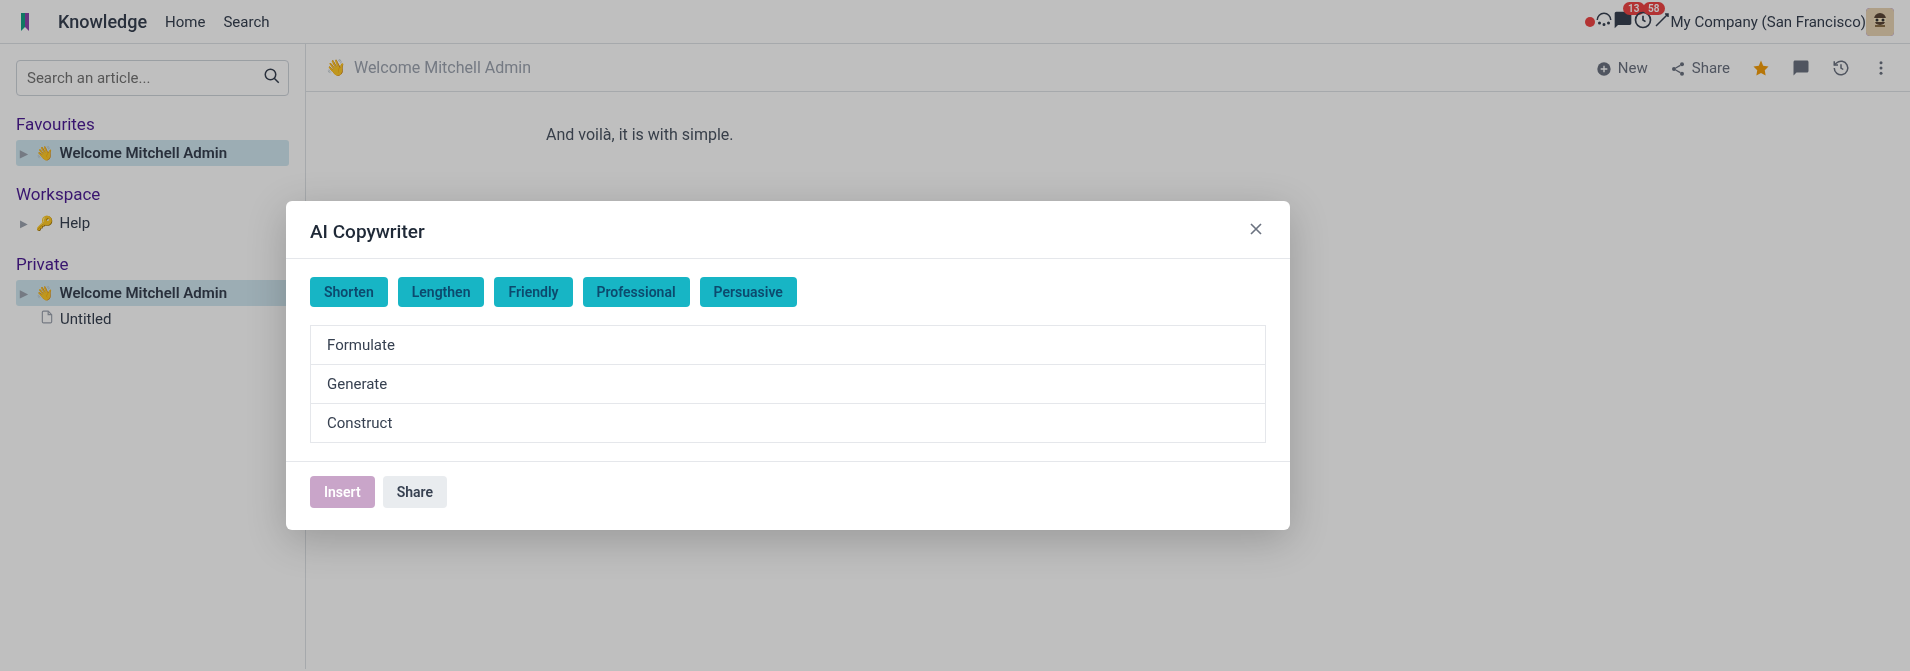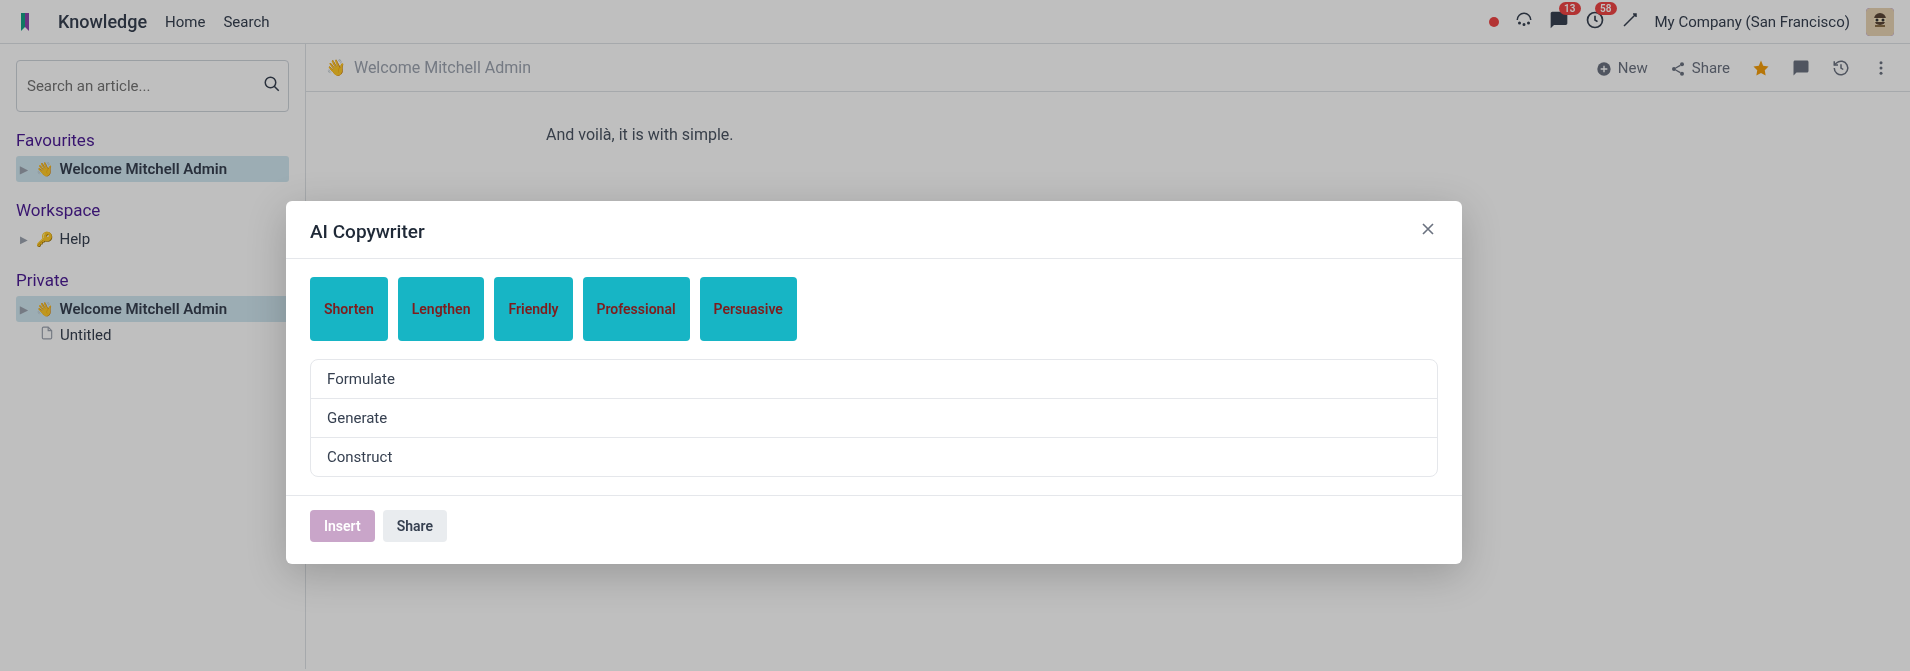--- a/index.html
+++ b/index.html
@@ -4,32 +4,32 @@
 <style>
 * { margin: 0; padding: 0; box-sizing: border-box; font-family: -apple-system, BlinkMacSystemFont, "Segoe UI", Roboto, sans-serif; }
 body { width: 1910px; height: 671px; background: #fff; position: relative; overflow: hidden; }
 
 
 .navbar { height: 44px; background: #fff; border-bottom: 1px solid #dee2e6; display: flex; align-items: center; padding: 0 16px; }
 .navbar-left { display: flex; align-items: center; gap: 18px; }
 .app-logo { width: 24px; height: 24px; }
 .app-title { font-size: 18px; font-weight: 500; color: #374151; }
 .nav-link { font-size: 15px; color: #374151; cursor: pointer; }
-.navbar-right { margin-left: auto; display: flex; align-items: center; gap: 16px; }
+.navbar-right { margin-left: auto; display: flex; align-items: center; }
 .red-dot { width: 10px; height: 10px; border-radius: 50%; background: #ef4444; }
 .nav-icon { position: relative; cursor: pointer; color: #374151; }
 .badge { position: absolute; top: -8px; right: -12px; background: #ef4444; color: #fff; font-size: 10px; font-weight: 600; border-radius: 10px; padding: 1px 5px; min-width: 18px; text-align: center; }
 .company-name { font-size: 15px; color: #374151; }
 .avatar { width: 28px; height: 28px; border-radius: 4px; background: #8b5cf6; display: flex; align-items: center; justify-content: center; overflow: hidden; }
 
 
 .main { display: flex; height: calc(100% - 46px); }
 .sidebar { width: 306px; border-right: 1px solid #dee2e6; padding: 16px; overflow-y: auto; }
 .search-wrap { position: relative; margin-bottom: 18px; }
-.search-input { width: 100%; height: 52px; padding: 6px 36px 6px 10px; border: 1px solid #ced4da; border-radius: 4px; font-size: 15px; color: #6c757d; background: #fff; }
+.search-input { width: 100%; height: 36px; padding: 6px 36px 6px 10px; border: 1px solid #ced4da; border-radius: 4px; font-size: 15px; color: #6c757d; background: #fff; }
 .search-icon-wrap { position: absolute; right: 8px; top: 50%; transform: translateY(-50%); color: #374151; }
 
 .section-title { font-size: 17px; font-weight: 400; color: #4c1d95; margin-bottom: 6px; }
 .tree-item { display: flex; align-items: center; gap: 6px; padding: 4px 4px; font-size: 15px; color: #374151; cursor: pointer; border-radius: 3px; }
 .tree-item.active { background: #d1e7f0; font-weight: 600; }
 .tree-caret { color: #9ca3af; font-size: 10px; width: 10px; }
 .tree-emoji { font-size: 14px; }
 .tree-spacer { width: 14px; display: inline-block; }
 .section-block { margin-bottom: 18px; }
 .file-icon-small { color: #9ca3af; }
@@ -40,28 +40,28 @@
 .content-title-wrap { display: flex; align-items: center; gap: 8px; color: #9ca3af; font-size: 16px; }
 .content-actions { margin-left: auto; display: flex; align-items: center; gap: 22px; color: #6b7280; }
 .action-item { display: flex; align-items: flex-end; gap: 6px; cursor: pointer; font-size: 15px; }
 .star-icon { color: #f59e0b; }
 .content-body { padding: 30px 240px 30px 240px; font-size: 16px; color: #4b5563; line-height: 1.6; }
 .content-body strong { font-weight: 600; }
 .content-body p { margin-bottom: 14px; }
 
 
 .modal-backdrop { position: absolute; inset: 0; background: rgba(0,0,0,0.25); }
-.modal { position: absolute; left: 286px; top: 201px; width: 1176px; background: #fff; border-radius: 6px; box-shadow: 0 10px 40px rgba(0,0,0,0.2); }
+.modal { position: absolute; left: 286px; top: 201px; width: 1004px; background: #fff; border-radius: 6px; box-shadow: 0 10px 40px rgba(0,0,0,0.2); }
 .modal-header { padding: 18px 24px 14px; display: flex; align-items: center; justify-content: space-between; border-bottom: 1px solid #e5e7eb; }
 .modal-title { font-size: 19px; font-weight: 500; color: #1f2937; }
 .modal-close { cursor: pointer; color: #6b7280; font-size: 22px; }
 .modal-body { padding: 18px 24px; }
 .pill-row { display: flex; gap: 10px; margin-bottom: 18px; }
-.pill { background: #17b5c5; color: #7f1d1d; border: none; border-radius: 4px; padding: 24px 14px; font-size: 14px; font-weight: 600; cursor: pointer; }
-.option-list { border: 1px solid #e5e7eb; border-radius: 8px; }
+.pill { background: #17b5c5; color: #0c4a6e; border: none; border-radius: 4px; padding: 7px 14px; font-size: 14px; font-weight: 600; cursor: pointer; }
+.option-list { border: 1px solid #e5e7eb; border-radius: 0; }
 .option-item { padding: 10px 16px; font-size: 15px; color: #374151; border-bottom: 1px solid #e5e7eb; cursor: pointer; }
 .option-item:last-child { border-bottom: none; }
 .modal-footer { padding: 14px 24px 22px; display: flex; gap: 8px; border-top: 1px solid #e5e7eb; }
 .btn { border: none; border-radius: 4px; padding: 8px 14px; font-size: 14px; font-weight: 600; cursor: pointer; }
 .btn-primary { background: #c9a5c9; color: #fff; }
 .btn-secondary { background: #e9ecef; color: #374151; }
 </style>
 </head>
 <body>
 

